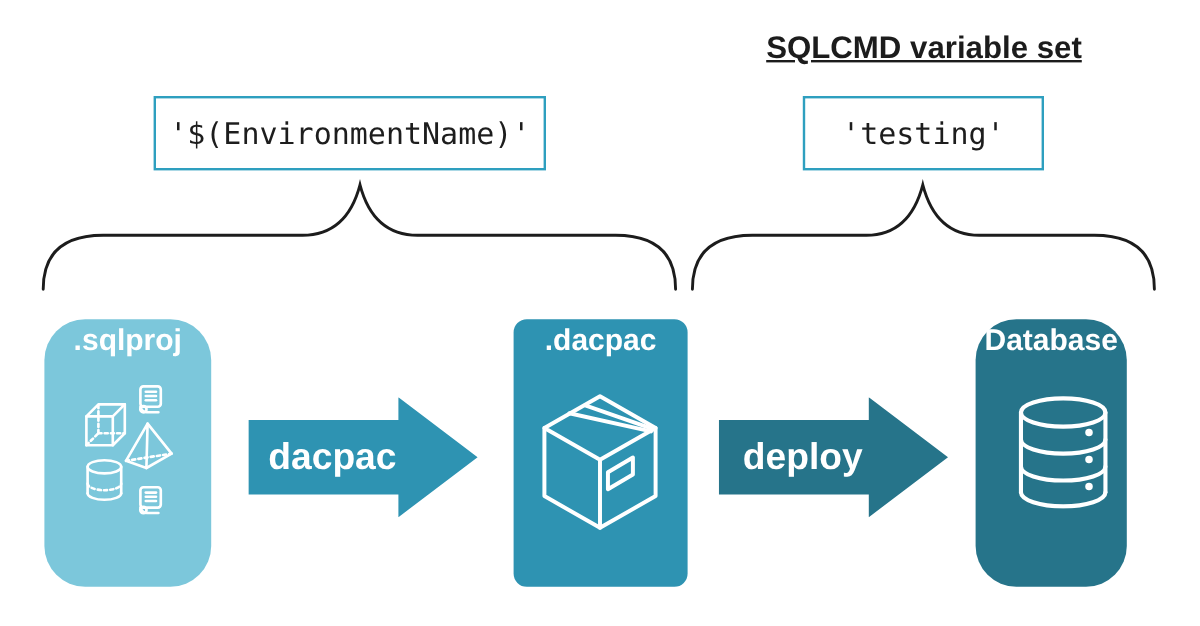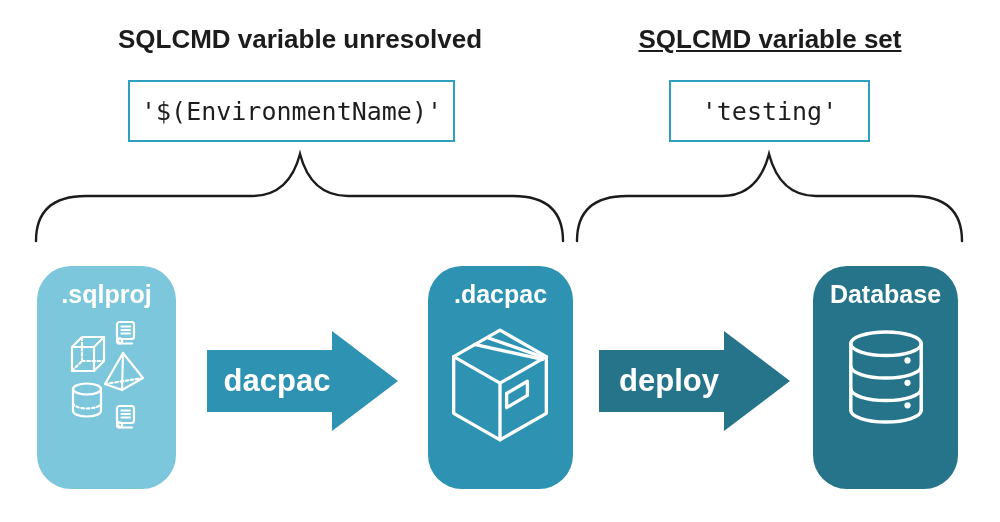--- a/index.html
+++ b/index.html
@@ -20,24 +20,24 @@
     font-family:"DejaVu Sans Mono",monospace;font-size:25px;color:#1d1d1d;
     white-space:pre;
   }
   #code-left{left:128px;width:327px;}
   #code-right{left:669px;width:201px;text-align:right;}
   #brace-layer{position:absolute;left:0;top:0;width:1000px;height:522px;}
   .stage{
     position:absolute;top:266px;height:223px;border-radius:34px;
   }
   #stage-sqlproj{left:37px;width:139px;}
-  #stage-dacpac{left:428px;width:145px;}
-  #stage-database{left:813px;width:145px;}
+  #stage-dacpac{left:428px;width:145px;border-radius:11px;}
+  #stage-database{left:813px;width:126px;}
   .stage-label{
-    position:absolute;top:14px;left:0;width:100%;text-align:center;
+    position:absolute;top:4px;left:0;width:100%;text-align:center;
     font-size:25px;font-weight:700;color:#ffffff;
   }
   .stage-icon{position:absolute;}
   #sqlproj-icons{left:32px;top:54px;}
   #dacpac-icon{left:20px;top:58px;}
   #database-icon{left:29px;top:64px;}
   .arrow{position:absolute;top:331px;width:192px;height:100px;}
   #arrow-build{left:207px;}
   #arrow-deploy{left:599px;text-align:right;}
   .arrow svg{position:absolute;left:0;top:0;}
@@ -46,21 +46,20 @@
     display:flex;align-items:center;justify-content:center;
     font-size:31px;font-weight:700;color:#ffffff;
   }
   .icon-stroke{fill:none;stroke:#ffffff;stroke-linecap:round;stroke-linejoin:round;}
 </style>
 </head>
 <body>
 
 <div id="canvas">
 
-  <div class="title" id="title-left">SQLCMD variable unresolved</div>
   <div class="title" id="title-right">SQLCMD variable set</div>
 
   <div class="code-box" id="code-left" style="border-color: rgb(46, 159, 191);">'$(EnvironmentName)'</div>
   <div class="code-box" id="code-right" style="border-color: rgb(46, 159, 191);">'testing'</div>
 
   <svg id="brace-layer" viewBox="0 0 1000 522">
     <path d="M36,241 Q36,196 86,196 L252,196 Q289,196 300,154 Q311,196 348,196 L513,196 Q563,196 563,241" fill="none" stroke="#1C1C1C" stroke-width="2.4" stroke-linecap="round"></path>
     <path d="M577,241 Q577,196 627,196 L722,196 Q758,196 769,154 Q780,196 816,196 L912,196 Q962,196 962,241" fill="none" stroke="#1C1C1C" stroke-width="2.4" stroke-linecap="round"></path>
   </svg>
 

